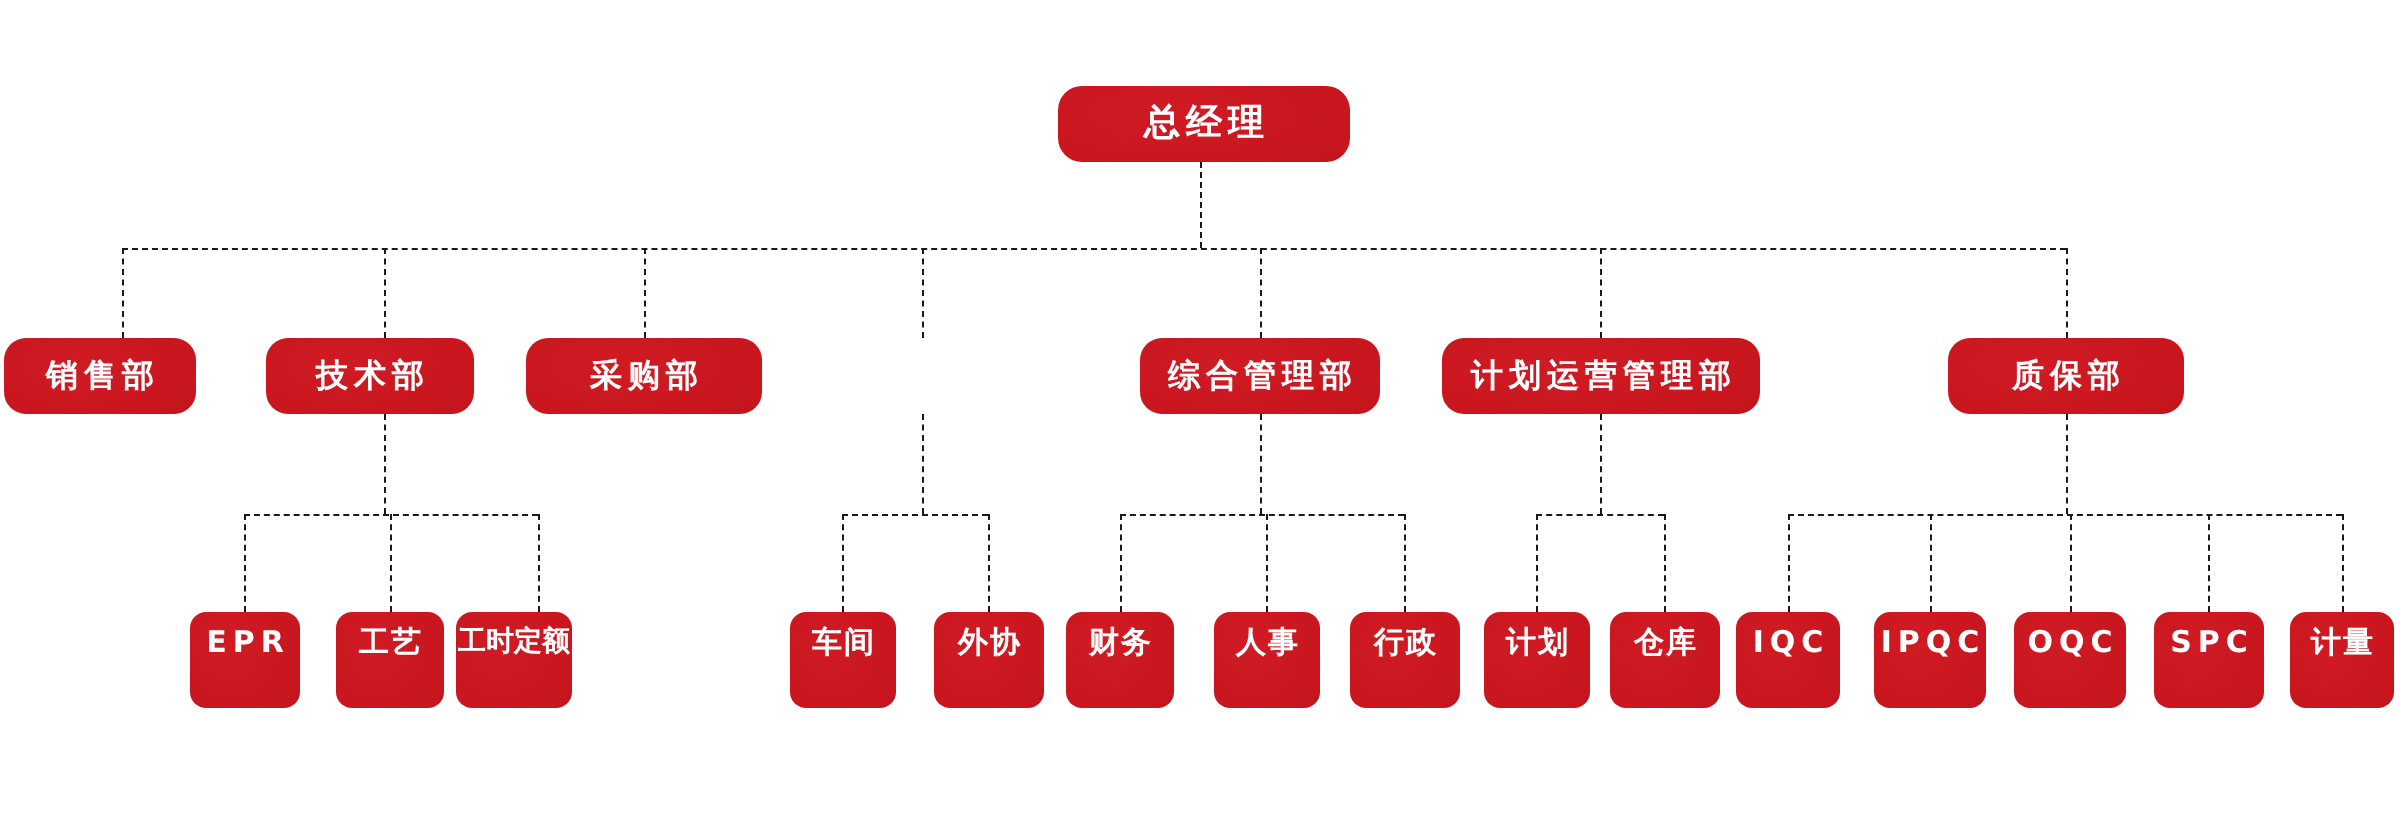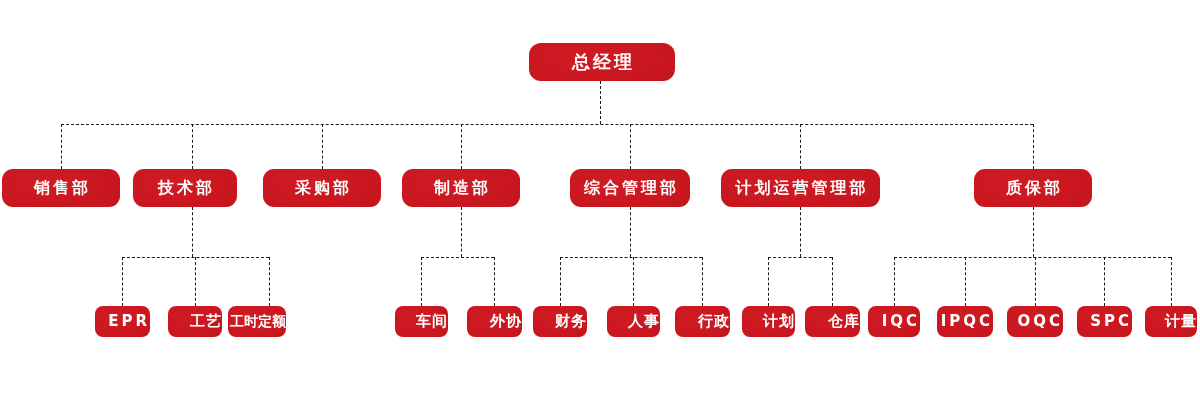--- a/index.html
+++ b/index.html
@@ -35,27 +35,26 @@
   }
   .lv2 {
     height: 38px;
     line-height: 38px;
     font-size: 16px;
     letter-spacing: 3px;
     text-indent: 3px;
     border-radius: 11px;
   }
   .lv3 {
-    height: 31px;
+    height: 48px;
     line-height: 31px;
     font-size: 15px;
     letter-spacing: 1px;
     text-indent: 1px;
     border-radius: 8px;
-    text-align: right;
   }
   .lv3.latin {
     letter-spacing: 3px;
     text-indent: 3px;
   }
   .lv3.tight {
     font-size: 14px;
     letter-spacing: 0;
     text-indent: 0;
   }
@@ -82,24 +81,23 @@
   <div class="conn-v" style="left:600px;top:81px;height:43px"></div>
   <div class="conn-h" style="left:61px;top:124px;width:972px"></div>
   <div class="conn-v" style="left:61px;top:124px;height:45px"></div>
   <div class="conn-v" style="left:192px;top:124px;height:45px"></div>
   <div class="conn-v" style="left:322px;top:124px;height:45px"></div>
   <div class="conn-v" style="left:461px;top:124px;height:45px"></div>
   <div class="conn-v" style="left:630px;top:124px;height:45px"></div>
   <div class="conn-v" style="left:800px;top:124px;height:45px"></div>
   <div class="conn-v" style="left:1033px;top:124px;height:45px"></div>
 
-  <div class="node lv2" style="left:2px;top:169px;width:118px">销售部</div>
+  <div class="node lv2" style="left:2px;top:169px;width:96px">销售部</div>
   <div class="node lv2" style="left:133px;top:169px;width:104px">技术部</div>
   <div class="node lv2" style="left:263px;top:169px;width:118px">采购部</div>
-  <div class="node lv2" style="left:402px;top:169px;width:118px">制造部</div>
   <div class="node lv2" style="left:570px;top:169px;width:120px">综合管理部</div>
   <div class="node lv2" style="left:721px;top:169px;width:159px">计划运营管理部</div>
   <div class="node lv2" style="left:974px;top:169px;width:118px">质保部</div>
 
   <div class="conn-v" style="left:192px;top:207px;height:50px"></div>
   <div class="conn-h" style="left:122px;top:257px;width:147px"></div>
   <div class="conn-v" style="left:122px;top:257px;height:49px"></div>
   <div class="conn-v" style="left:195px;top:257px;height:49px"></div>
   <div class="conn-v" style="left:269px;top:257px;height:49px"></div>
 

